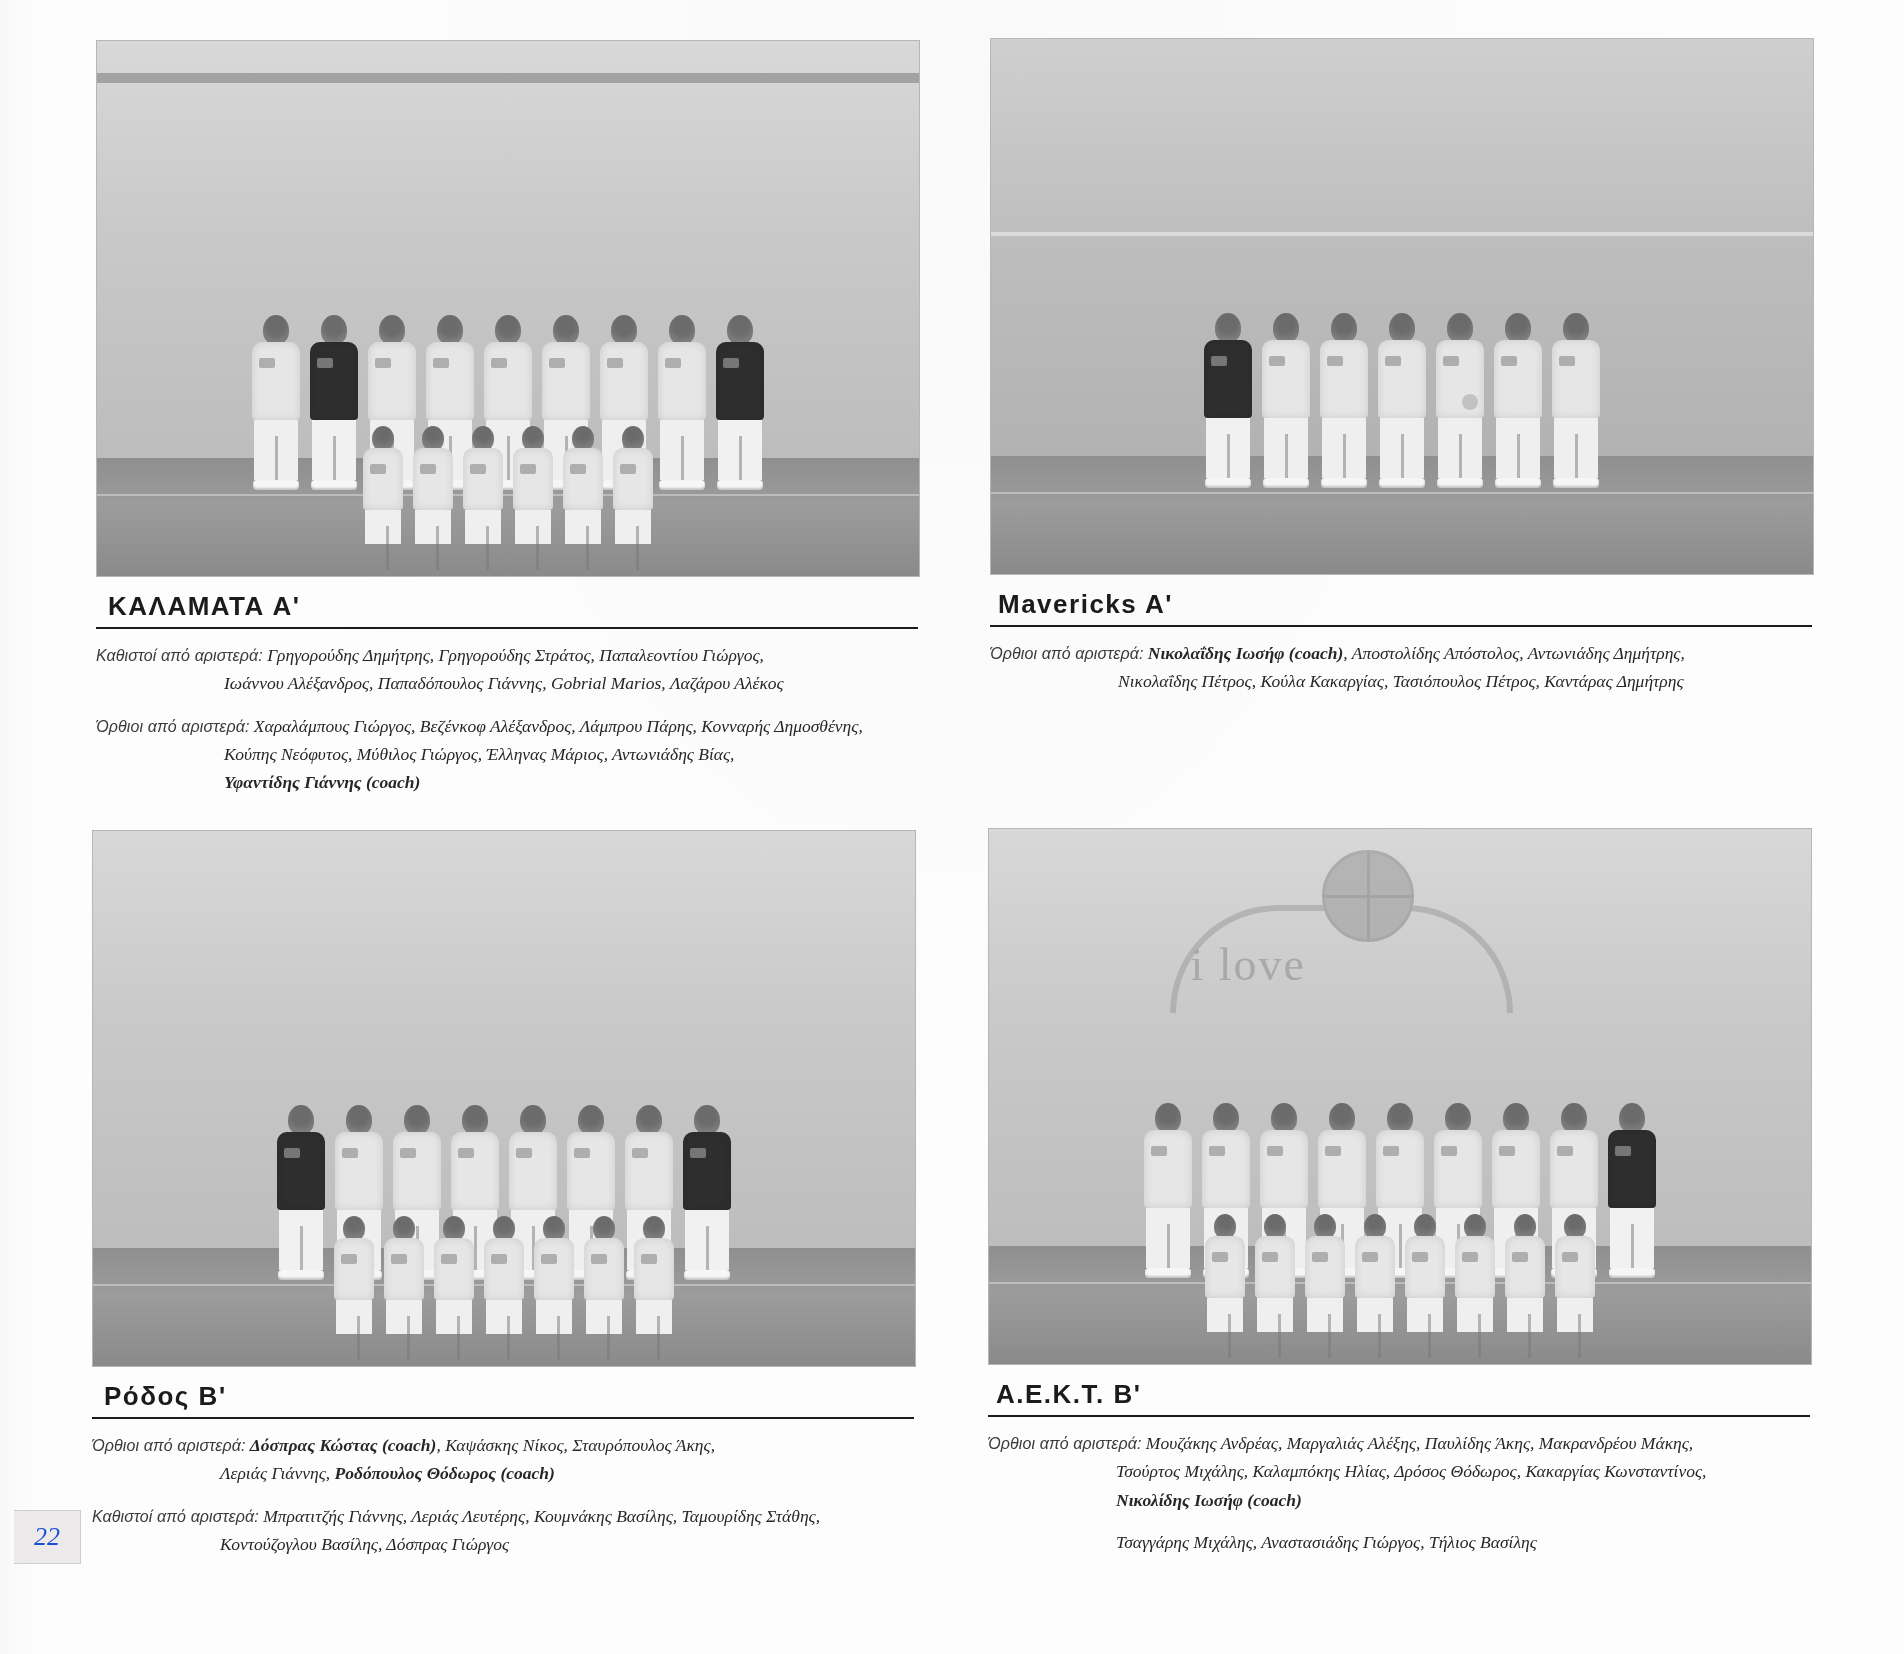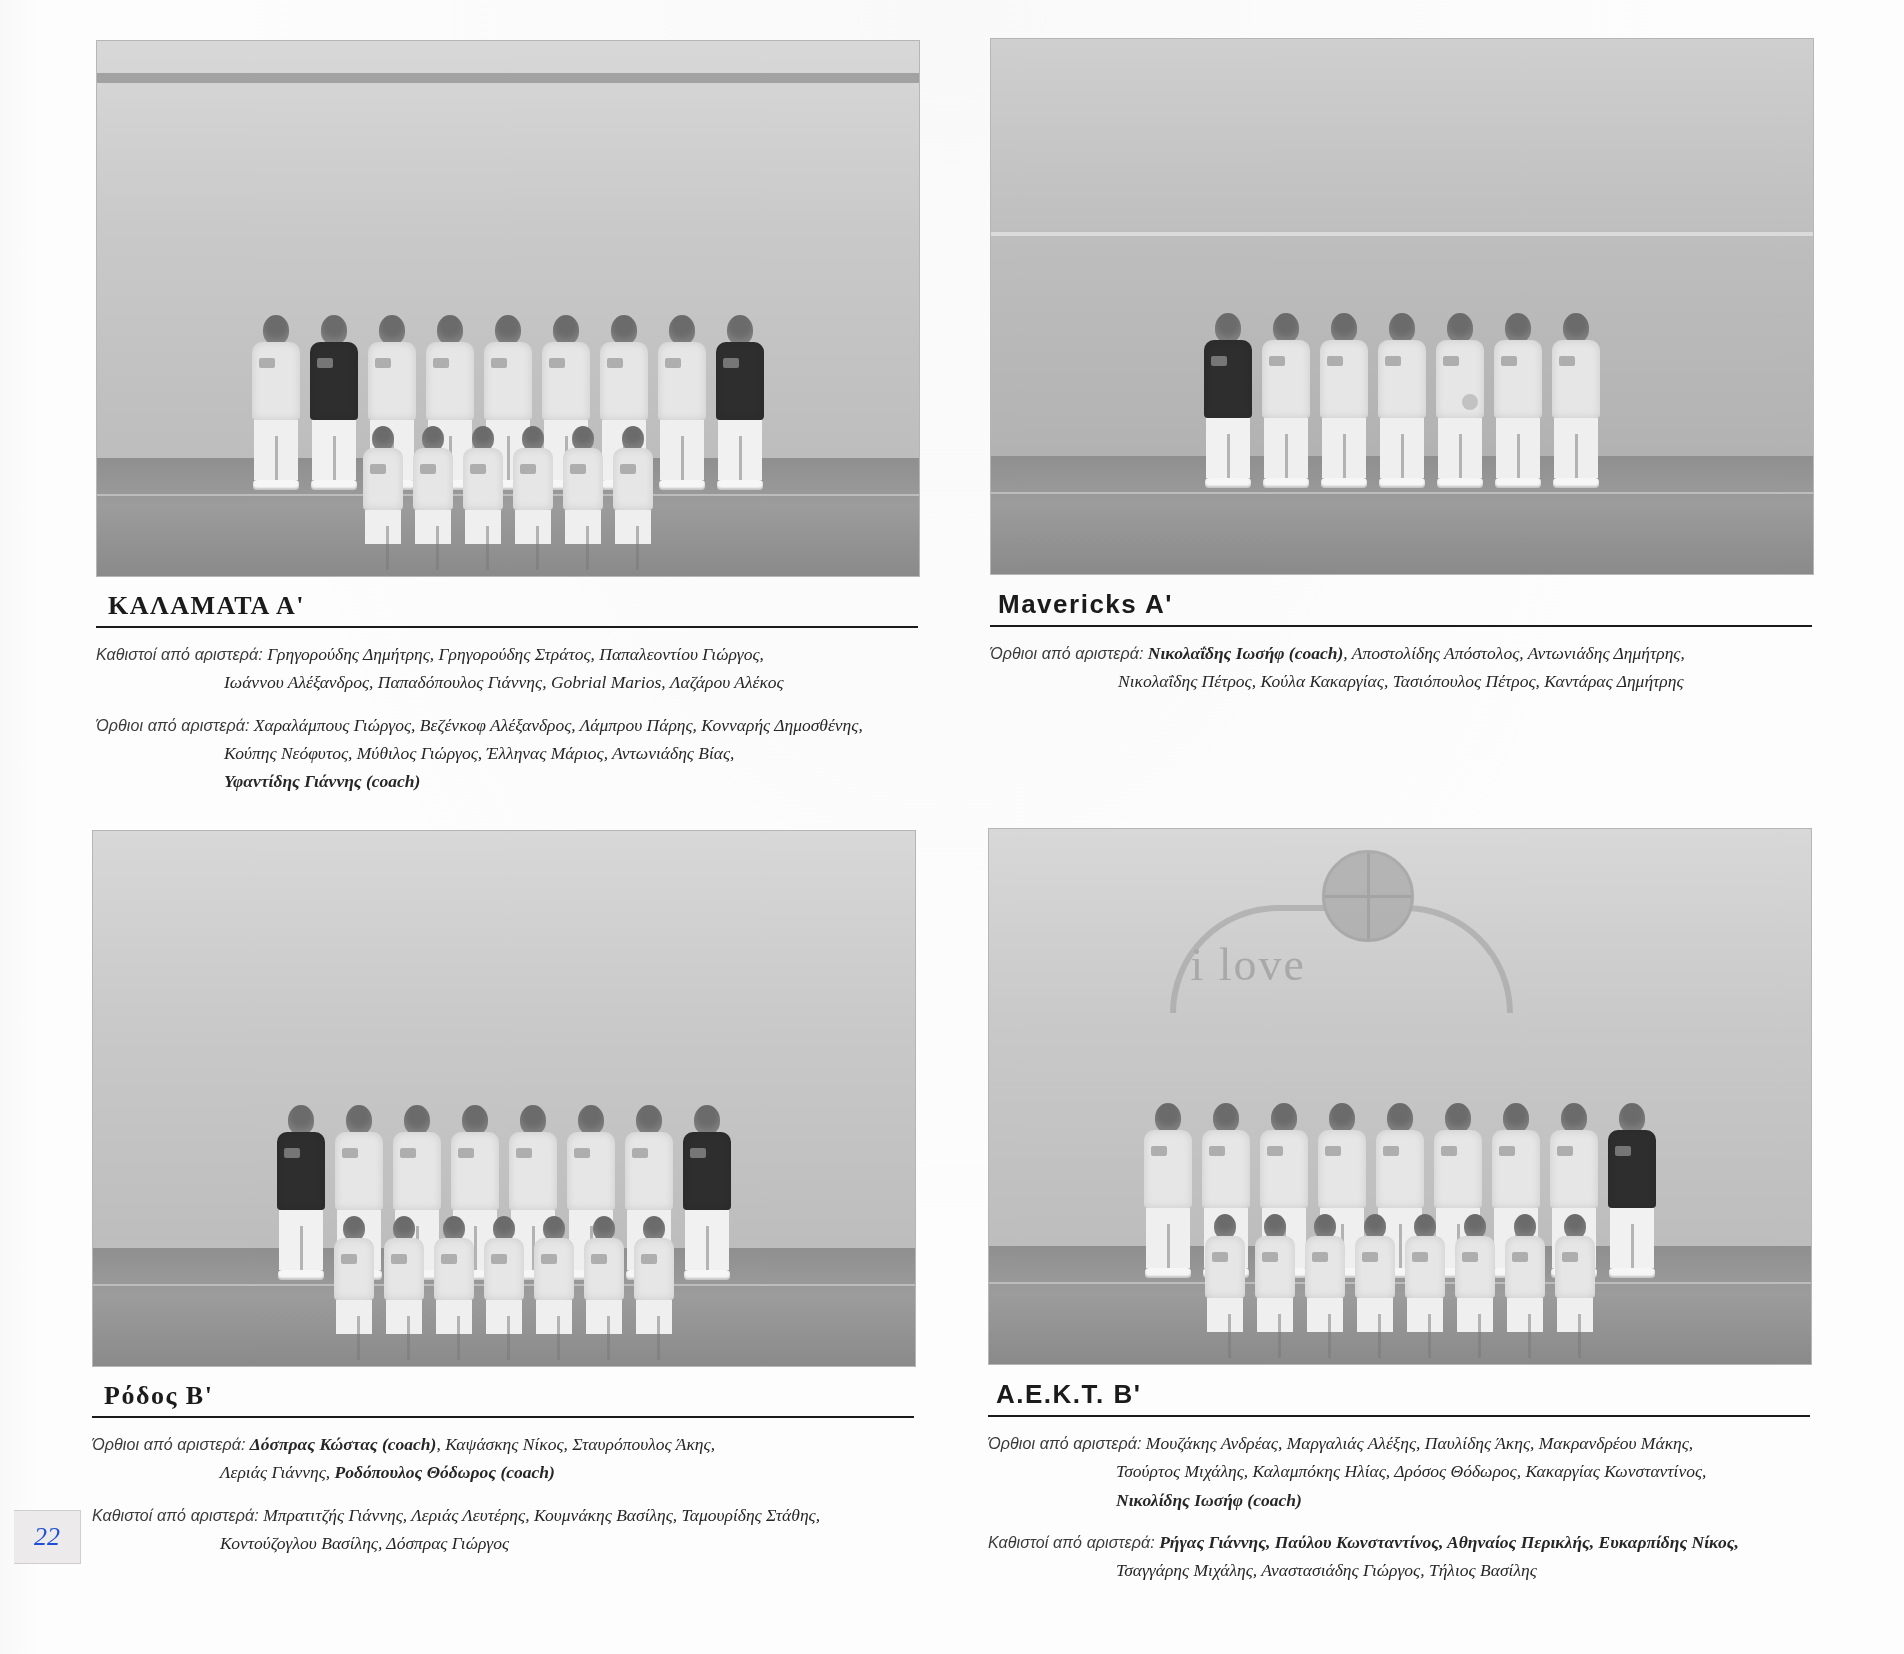--- a/index.html
+++ b/index.html
@@ -247,21 +247,21 @@
     padding: 0 0 5px 0;
     font-family: "Liberation Sans", sans-serif;
     font-weight: bold;
     font-size: 26px;
     letter-spacing: 1.5px;
     color: #1b1b1b;
     border-bottom: 2px solid #1b1b1b;
     padding-left: 8px;
   }
   .block.tl .team-title,
-  .block.bl .team-title { padding-left: 12px; font-family: Liberation Serif, serif; }
+  .block.bl .team-title { padding-left: 12px; }
 
   .roster {
     margin-top: 12px;
   }
   .roster-group {
     margin-bottom: 14px;
   }
   .roster-line {
     font-family: "Liberation Serif", serif;
     font-style: italic;
@@ -714,24 +714,20 @@
           <span>Μουζάκης Ανδρέας, Μαργαλιάς Αλέξης, Παυλίδης Άκης, Μακρανδρέου Μάκης,</span>
         </div>
         <div class="roster-line indent">
           <span>Τσούρτος Μιχάλης, Καλαμπόκης Ηλίας, Δρόσος Θόδωρος, Κακαργίας Κωνσταντίνος,</span>
         </div>
         <div class="roster-line coach-ind">
           <span class="bold">Νικολίδης Ιωσήφ (coach)</span>
         </div>
       </div>
       <div class="roster-group">
-        <div class="roster-line">
-          <span class="roster-label">Καθιστοί από αριστερά:</span>
-          <span class="bold">Ρήγας Γιάννης, Παύλου Κωνσταντίνος, Αθηναίος Περικλής, Ευκαρπίδης Νίκος,</span>
-        </div>
         <div class="roster-line indent">
           <span>Τσαγγάρης Μιχάλης, Αναστασιάδης Γιώργος, Τήλιος Βασίλης</span>
         </div>
       </div>
     </div>
   </div>
 
 </div>
 
 </body></html>

